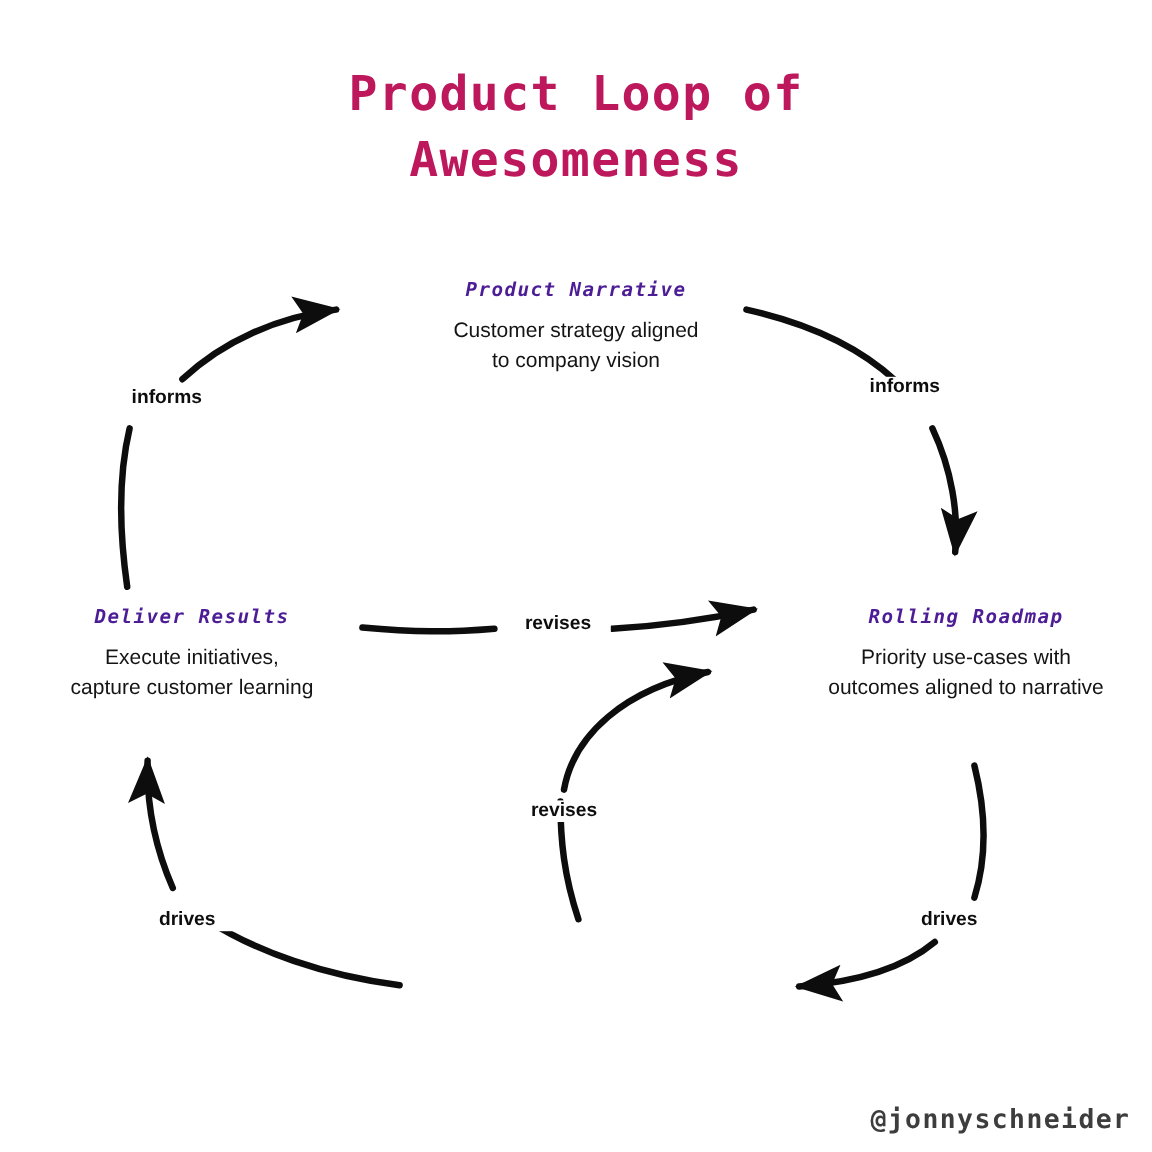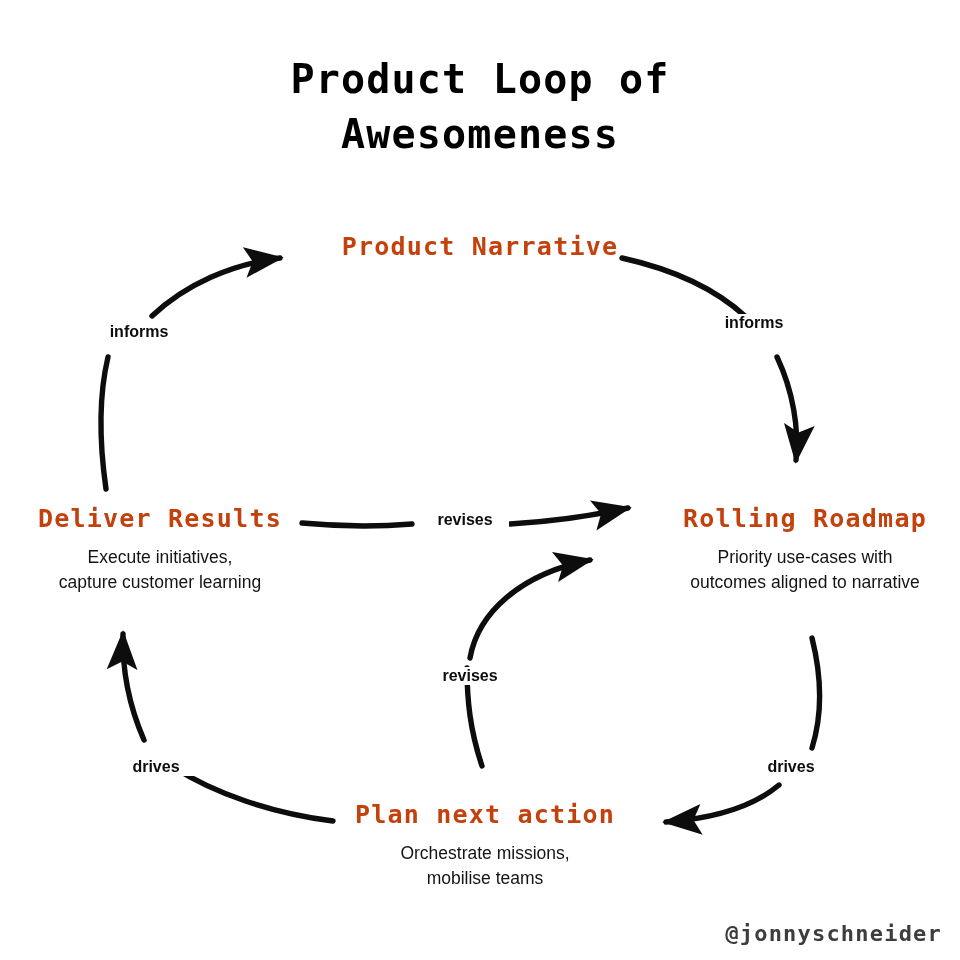--- a/index.html
+++ b/index.html
@@ -35,30 +35,31 @@
     letter-spacing: 1.2px;
   }
   .title {
     position: absolute;
     left: 0;
     top: 52px;
     width: 960px;
     text-align: center;
     font-size: 40px;
     line-height: 1.38;
-    color: #000000;
+    color: #be185d;
   }
   .node {
     position: absolute;
     text-align: center;
   }
   .node-title {
-    font-size: 25px;
-    color: #c2410c;
+    font-size: 16px;
+    color: #4c1d95;
     white-space: nowrap;
+    font-style: italic;
   }
   .node-desc {
     margin-top: 12px;
     font-size: 17.5px;
     line-height: 1.42;
     color: #141414;
     white-space: nowrap;
   }
   .edge-label {
     position: absolute;
@@ -135,45 +136,42 @@
     </g>
 
     <g>
       <path d="M812,638 C822,678 822,716 812,748" fill="none" stroke="#0d0d0d" stroke-width="5.4" stroke-linecap="round"></path>
       <path d="M779,785 C755,805 720,818 666,822" fill="none" stroke="#0d0d0d" stroke-width="5.4" stroke-linecap="round" marker-end="url(#ah)"></path>
     </g>
   </svg>
 
   <div class="node" id="node-narrative">
     <div class="node-title hand">Product Narrative</div>
+    <div class="node-desc">
+      <div>Customer strategy aligned</div>
+      <div>to company vision</div>
+    </div>
   </div>
 
   <div class="node" id="node-deliver">
     <div class="node-title hand">Deliver Results</div>
     <div class="node-desc">
       <div>Execute initiatives,</div>
       <div>capture customer learning</div>
     </div>
   </div>
 
   <div class="node" id="node-roadmap">
     <div class="node-title hand">Rolling Roadmap</div>
     <div class="node-desc">
       <div>Priority use-cases with</div>
       <div>outcomes aligned to narrative</div>
     </div>
   </div>
 
-  <div class="node" id="node-plan">
-    <div class="node-title hand">Plan next action</div>
-    <div class="node-desc">
-      <div>Orchestrate missions,</div>
-      <div>mobilise teams</div>
-    </div>
-  </div>
 
   <div class="edge-label" id="lbl-informs-left">informs</div>
   <div class="edge-label" id="lbl-informs-right">informs</div>
   <div class="edge-label" id="lbl-revises-mid">revises</div>
   <div class="edge-label" id="lbl-revises-low">revises</div>
   <div class="edge-label" id="lbl-drives-left">drives</div>
   <div class="edge-label" id="lbl-drives-right">drives</div>
 
   <div class="signature hand">@jonnyschneider</div>
 

